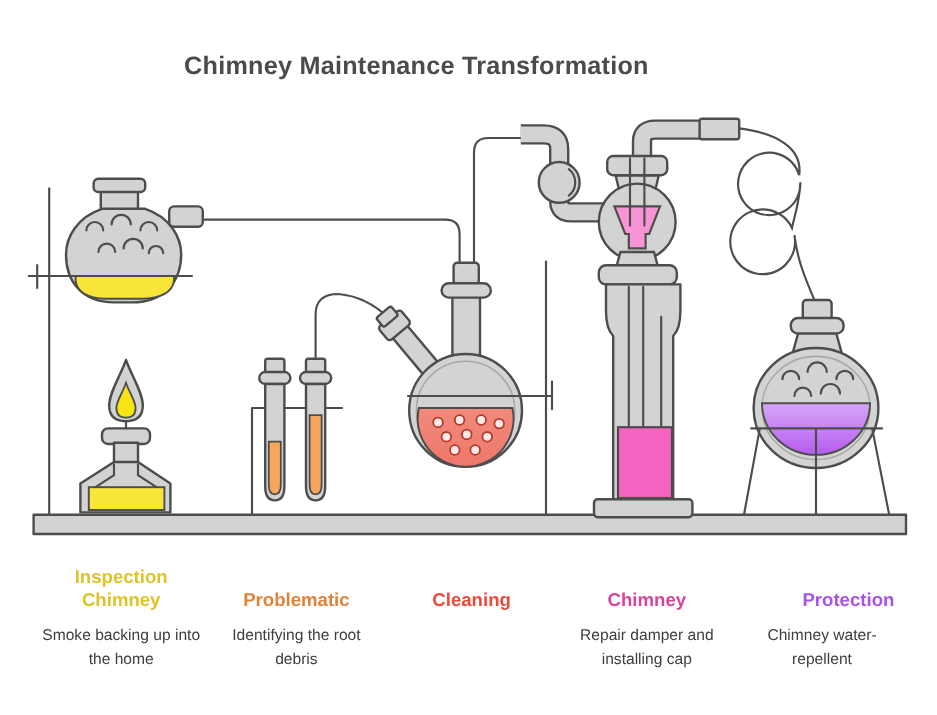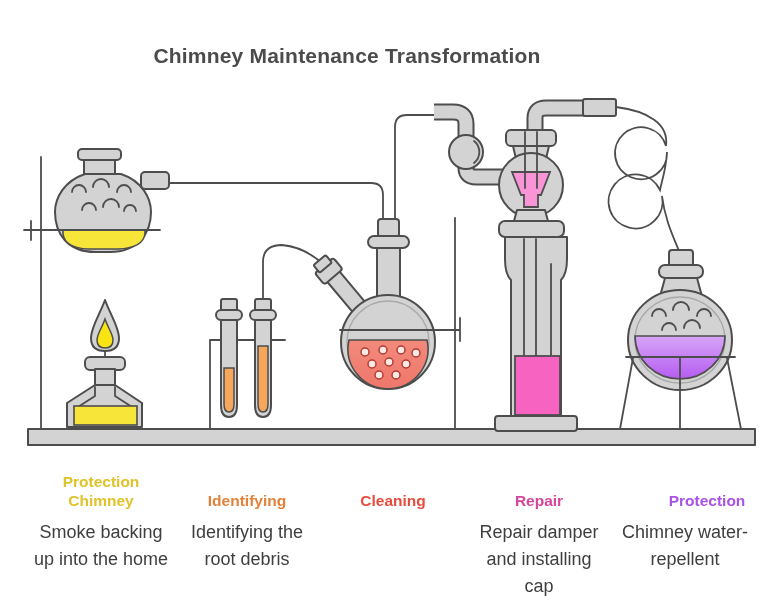--- a/index.html
+++ b/index.html
@@ -24,21 +24,21 @@
   .s-red1{stop-color:var(--red,#f28a7c);}   .s-red2{stop-color:var(--red-deep,#ee776a);}
   .s-p1{stop-color:var(--purple-light,#d7a5f8);} .s-p2{stop-color:var(--purple,#b55cf0);}
   .grad-red{stroke:var(--outline,#4d4d4d);stroke-width:1.6;}
   .grad-purple{stroke:var(--outline,#4d4d4d);stroke-width:1.6;}
 
   
   .stages{position:absolute;left:28px;top:468px;width:730px;display:flex;}
   .stage{width:146px;text-align:center;}
   .stage-head{height:42px;display:flex;align-items:flex-end;justify-content:center;}
   .stage-title{font-size:15.5px;font-weight:bold;line-height:1.18;}
-  .stage-desc{margin-top:9px;font-size:18px;line-height:1.5;color:var(--text,#3e3e3e);padding:0 4px;}
+  .stage-desc{margin-top:9px;font-size:13px;line-height:1.5;color:var(--text,#3e3e3e);padding:0 4px;}
   .s0{color:var(--stage0,#e0c32a);} .s1{color:var(--stage1,#e2823a);}
   .s2{color:var(--stage2,#e74c3c);text-align:right;} .s3{color:var(--stage3,#d6479b);}
   .s4{color:var(--stage4,#a952e8);padding-left:44px;}
 </style>
 </head>
 <body>
 
 <div class="page">
 
   <h1 class="title">Chimney Maintenance Transformation</h1>
@@ -181,38 +181,38 @@
     </g>
     <g>
       <path class="line" d="M626,357 L735,357"></path>
       <path class="line" d="M633,358 L620,429 M727,358 L741,429 M680,358 L680,429"></path>
     </g>
   </svg>
 
   <div class="stages">
     <div class="stage">
       <div class="stage-head">
-          <div class="stage-title s0">Protection Chimney</div>
+          <div class="stage-title s0">Inspection Chimney</div>
         </div>
       <div class="stage-desc">Smoke backing up into the home</div>
     </div>
     <div class="stage">
       <div class="stage-head">
-          <div class="stage-title s1">Identifying</div>
+          <div class="stage-title s1">Problematic</div>
         </div>
       <div class="stage-desc">Identifying the root debris</div>
     </div>
     <div class="stage">
       <div class="stage-head">
           <div class="stage-title s2">Cleaning</div>
         </div>
     </div>
     <div class="stage">
       <div class="stage-head">
-          <div class="stage-title s3">Repair</div>
+          <div class="stage-title s3">Chimney</div>
         </div>
       <div class="stage-desc">Repair damper and installing cap</div>
     </div>
     <div class="stage">
       <div class="stage-head">
           <div class="stage-title s4">Protection</div>
         </div>
       <div class="stage-desc">Chimney water-repellent</div>
     </div>
   </div>

